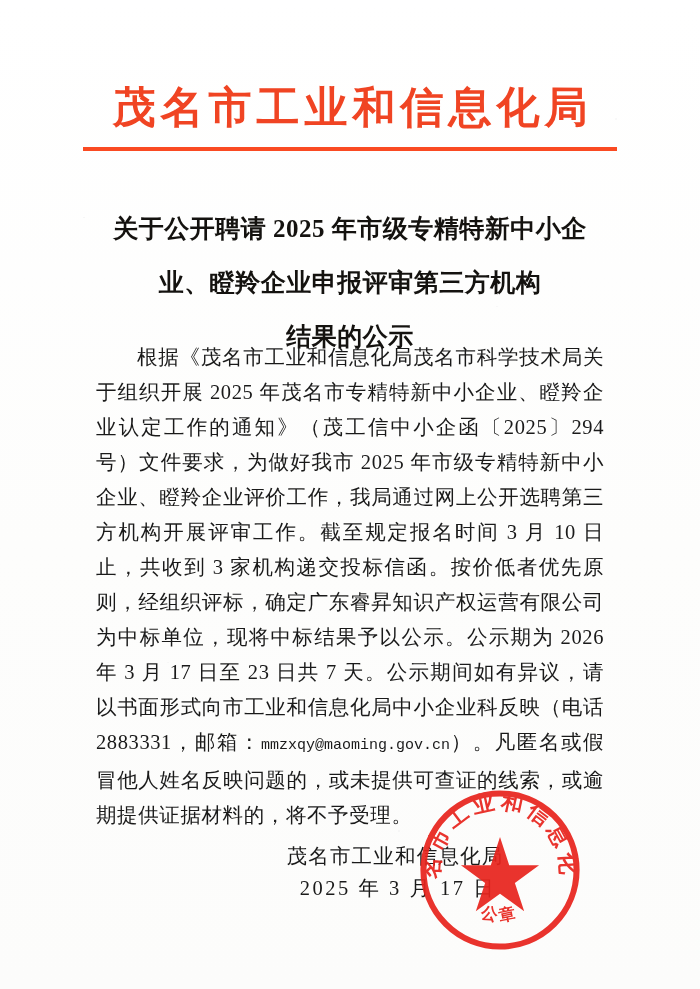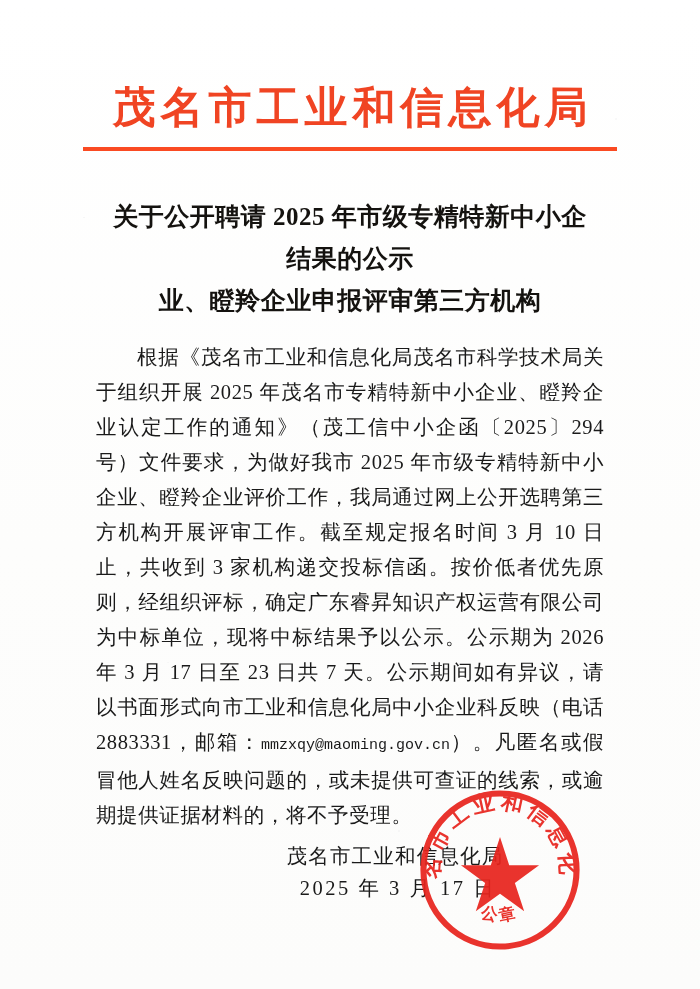--- a/index.html
+++ b/index.html
@@ -66,20 +66,21 @@
     text-align: center;
     font-size: 25px;
     line-height: 42px;
     font-weight: bold;
     color: #14120f;
     letter-spacing: 0.5px;
   }
   .doc-title .tline {
     display: block;
     white-space: nowrap;
+    margin-top: 12px;
   }
 
   
   .body-text {
     position: absolute;
     top: 340px;
     left: 96px;
     width: 508px;
     font-size: 20.5px;
     line-height: 35px;
@@ -130,22 +131,22 @@
 <div class="page">
   <div class="scan-tint"></div>
 
   <div class="masthead">
     <div class="masthead-title">茂名市工业和信息化局</div>
   </div>
   <div class="masthead-rule"></div>
 
   <div class="doc-title">
     <span class="tline">关于公开聘请 2025 年市级专精特新中小企</span>
+    <span class="tline">业、瞪羚企业申报评审第三方机构</span>
     <span class="tline">结果的公示</span>
-    <span class="tline">业、瞪羚企业申报评审第三方机构</span>
   </div>
 
   <div class="body-text">
     <p><span>根据《茂名市工业和信息化局茂名市科学技术局关于组织开展 2025 年茂名市专精特新中小企业、瞪羚企业认定工作的通知》（茂工信中小企函〔2025〕294 号）文件要求，为做好我市 2025 年市级专精特新中小企业、瞪羚企业评价工作，我局通过网上公开选聘第三方机构开展评审工作。截至规定报名时间 3 月 10 日止，共收到 3 家机构递交投标信函。按价低者优先原则，经组织评标，确定广东睿昇知识产权运营有限公司为中标单位，现将中标结果予以公示。公示期为 2026 年 3 月 17 日至 23 日共 7 天。公示期间如有异议，请以书面形式向市工业和信息化局中小企业科反映（电话 2883331，邮箱：</span><span class="mono">mmzxqy@maoming.gov.cn</span><span>）。凡匿名或假冒他人姓名反映问题的，或未提供可查证的线索，或逾期提供证据材料的，将不予受理。</span></p>
   </div>
 
   <div class="signature">
     <span class="sig-org">茂名市工业和信息化局</span>
     <span class="sig-date">2025 年 3 月 17 日</span>
   </div>

